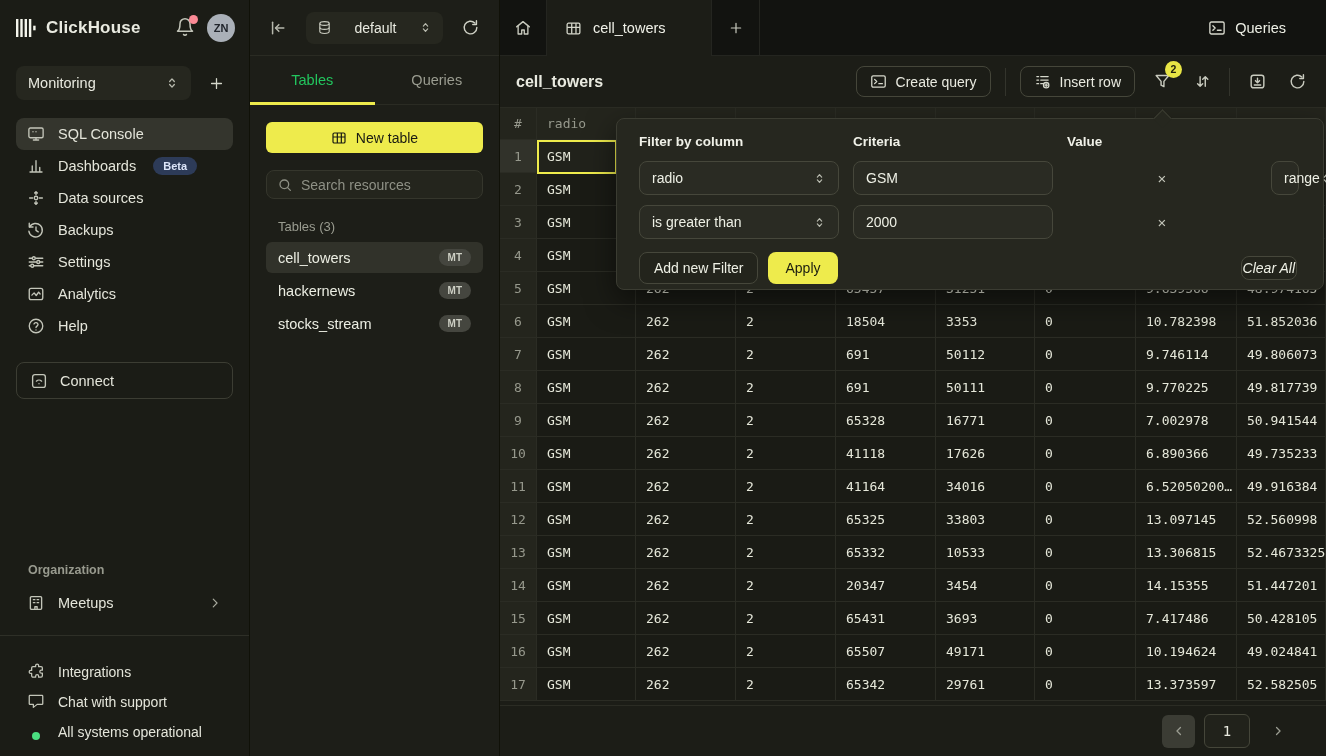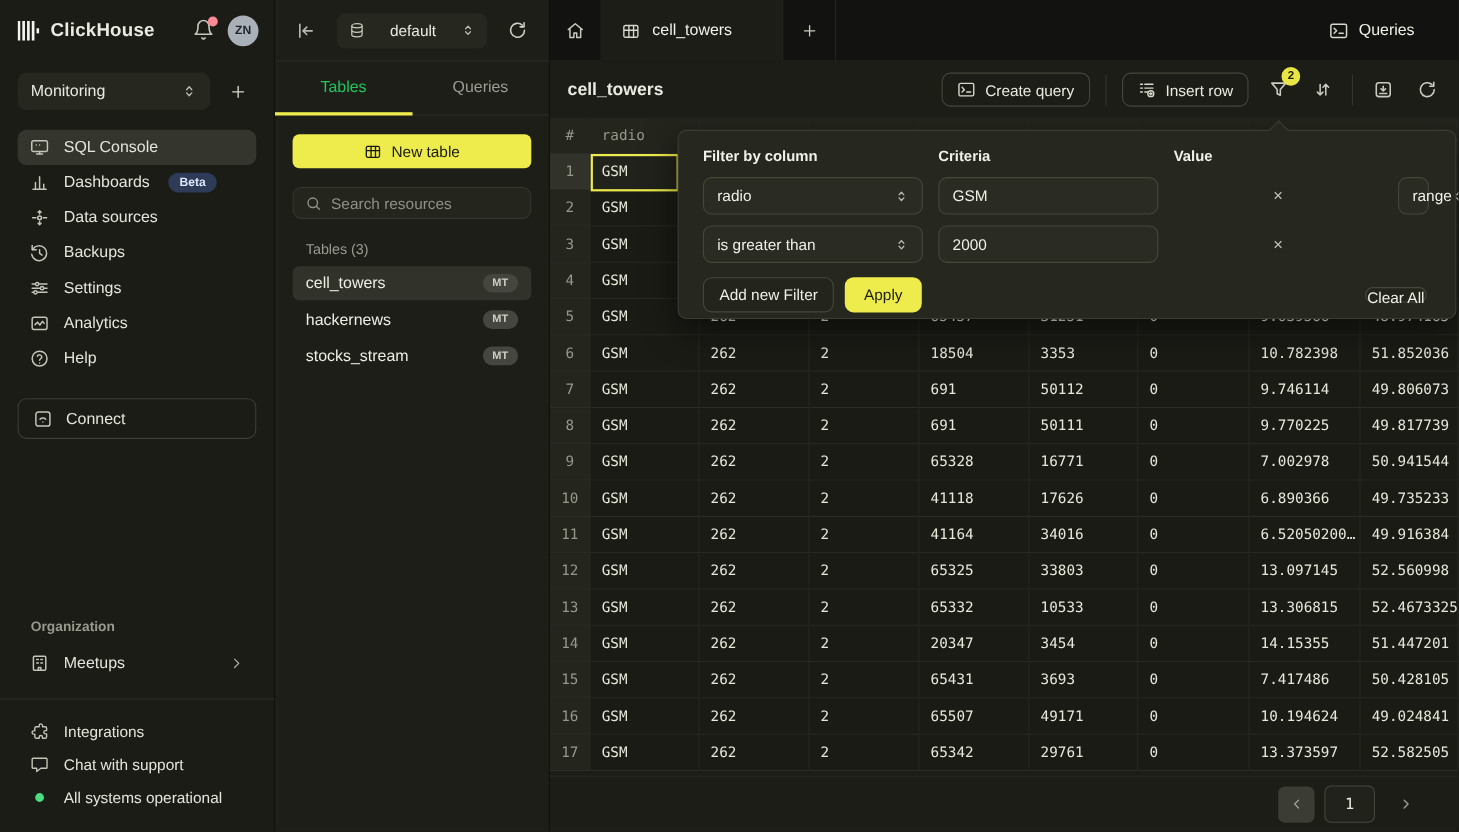--- a/index.html
+++ b/index.html
@@ -41,21 +41,21 @@
   .nav{padding:0 16px;margin-top:18px;}
   .nav-item{height:32px;display:flex;align-items:center;gap:13px;padding:0 11px;border-radius:8px;font-size:14.5px;color:#e4e5da;}
   .nav-item .ic{color:var(--icon);width:18px;height:18px;}
   .nav-item.active{background:#34352d;}
   .badge-beta{margin-left:4px;background:#2d3b58;color:#dbe4f8;font-size:11px;font-weight:600;padding:3px 10px;border-radius:10px;}
   .connect-btn{margin:20px 16px 0;height:37px;border:1px solid #3c3d33;border-radius:8px;display:flex;align-items:center;gap:12px;padding:0 13px;font-size:14.5px;color:#e4e5da;}
   .side-spacer{flex:1;}
   .org-label{padding:0 28px;font-size:12.5px;font-weight:600;color:#989a8e;margin-bottom:10px;}
   .side-divider{border-top:1px solid #2e2f27;margin-top:16px;}
   .side-footer{padding:14px 16px 16px;}
-  .foot-item{height:30px;display:flex;align-items:center;gap:13px;padding:0 11px;font-size:14px;color:#e4e5da;}
+  .foot-item{height:30px;display:flex;align-items:flex-end;gap:13px;padding:0 11px;font-size:14px;color:#e4e5da;}
   .dot-green{width:8px;height:8px;border-radius:50%;background:#4ade80;margin:0 5px;}
   .chev-r{margin-left:auto;color:#a8aa9e;}
 
   
   .explorer{width:250px;flex:none;background:var(--exp-bg);display:flex;flex-direction:column;border-right:1px solid #101108;}
   .exp-head{height:56px;flex:none;display:flex;align-items:center;padding:0 18px;border-bottom:1px solid #2a2b23;gap:10px;}
   .collapse-btn{color:#b7b9ad;width:20px;height:20px;}
   .db-select{flex:1;height:32px;background:#26271f;border-radius:8px;display:flex;align-items:center;gap:9px;padding:0 11px;font-size:14px;margin:0 8px;}
   .db-select .grow{flex:1;}
   .refresh-btn{color:#cfd1c5;width:20px;height:20px;}
@@ -104,21 +104,21 @@
   .filter-pop{position:absolute;left:116px;top:10px;right:2px;height:172px;background:var(--panel-bg);border:1px solid var(--panel-border);border-radius:8px;box-shadow:0 10px 30px rgba(0,0,0,.5);z-index:10;padding:15px 26px 0 22px;}
   .pop-caret{position:absolute;top:-7px;left:539px;width:13px;height:13px;background:var(--panel-bg);border-left:1px solid var(--panel-border);border-top:1px solid var(--panel-border);transform:rotate(45deg);}
   .f-grid{display:grid;grid-template-columns:200px 200px 190px 28px;column-gap:14px;row-gap:10px;align-items:center;}
   .f-label{font-size:13.5px;font-weight:600;color:#f0f1e8;margin-bottom:2px;}
   .f-select{height:34px;background:var(--input-bg);border:1px solid var(--input-border);border-radius:8px;display:flex;align-items:center;justify-content:space-between;padding:0 12px;font-size:14px;color:#eef0e5;}
   .f-input{height:34px;background:var(--input-bg);border:1px solid var(--input-border);border-radius:8px;padding:0 12px;font-size:14px;color:#eef0e5;font-family:inherit;outline:none;width:100%;}
   .f-x{color:#c5c7bb;font-size:15px;text-align:center;}
   .f-actions{display:flex;align-items:center;gap:10px;margin-top:13px;}
   .f-add{height:32px;border:1px solid var(--input-border);border-radius:8px;padding:0 14px;font-size:14px;color:#eef0e5;background:#23241c;}
   .f-apply{height:32px;border-radius:8px;padding:0 17px;font-size:14px;background:var(--yellow);color:#1c1d10;}
-  .f-clear{height:14px;border:1px solid var(--input-border);border-radius:8px;padding:0 1px;font-size:14px;color:#eef0e5;margin-left:auto;background:#23241c;}
+  .f-clear{height:24px;border:1px solid var(--input-border);border-radius:8px;padding:0 1px;font-size:14px;color:#eef0e5;margin-left:auto;background:#23241c;font-style:italic;}
 
   
   .pager{height:51px;flex:none;border-top:1px solid var(--line);display:flex;align-items:center;justify-content:flex-end;gap:9px;padding-right:32px;background:var(--main-bg);}
   .pg-prev{width:33px;height:33px;background:#3b3c34;border-radius:6px;display:flex;align-items:center;justify-content:center;color:#9b9d92;}
   .pg-num{width:46px;height:34px;border:1px solid #45463a;border-radius:6px;display:flex;align-items:center;justify-content:center;font-family:"DejaVu Sans Mono",monospace;font-size:14px;background:#21221b;}
   .pg-next{width:33px;height:33px;display:flex;align-items:center;justify-content:center;color:#9b9d92;margin-left:2px;}
 </style>
 </head>
 <body>
 

